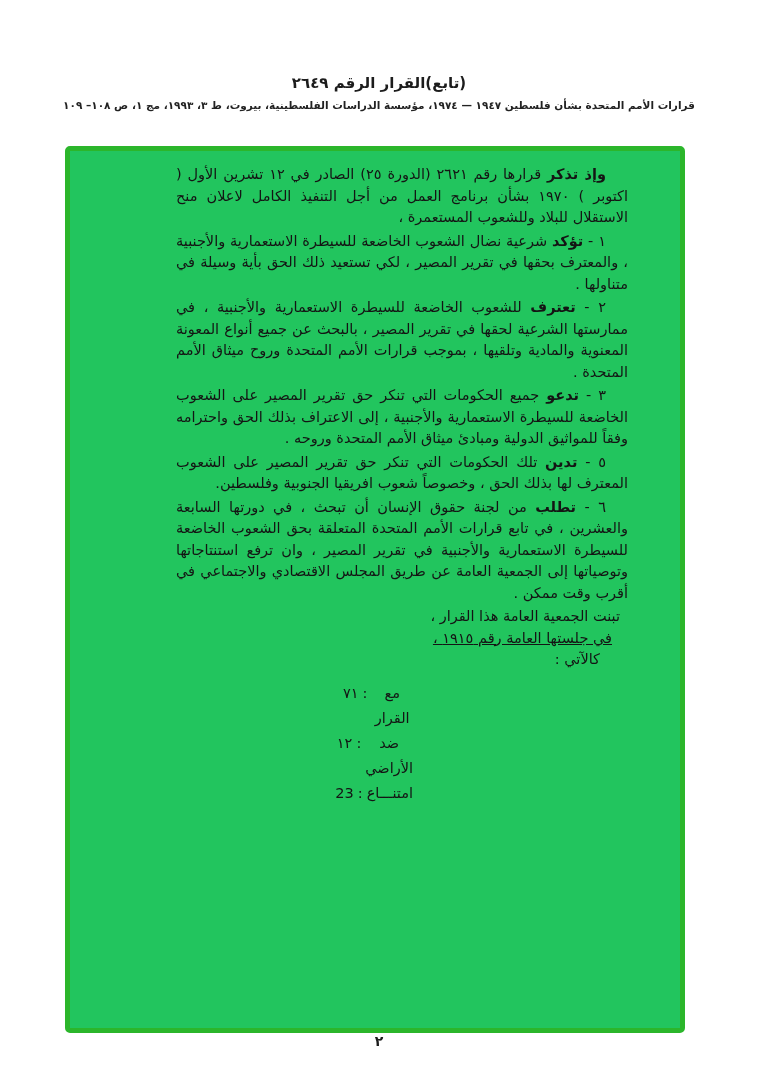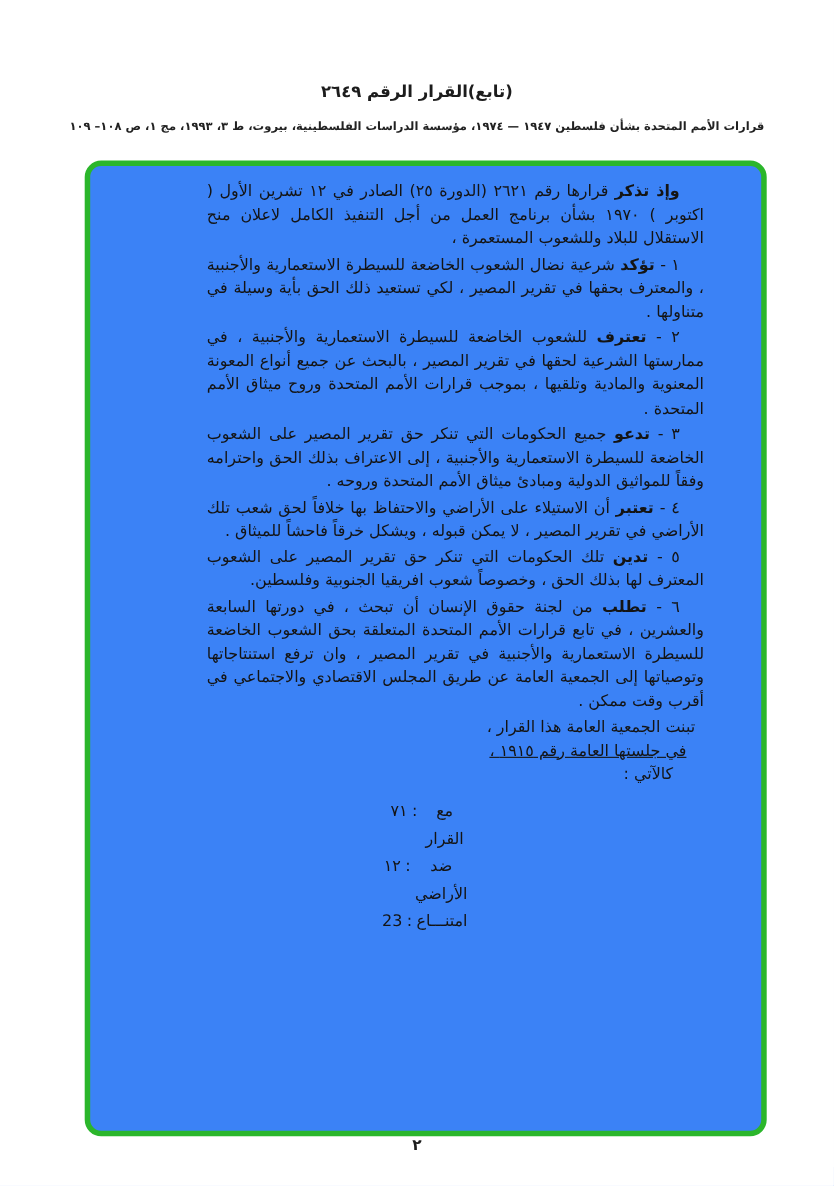--- a/index.html
+++ b/index.html
@@ -28,36 +28,36 @@
     width: 758px;
     text-align: center;
     direction: rtl;
   }
   .title {
     font-size: 15px;
     font-weight: bold;
     letter-spacing: 0.5px;
   }
   .source {
-    margin-top: 17px;
+    margin-top: 7px;
     font-size: 10.5px;
     font-weight: bold;
     color: #222222;
     white-space: nowrap;
   }
   .frame {
     position: absolute;
-    left: 77px;
+    left: 65px;
     top: 146px;
     width: 620px;
     height: 887px;
     border: 5px solid var(--frame-green, #2bb62b);
-    border-radius: 15px;
+    border-radius: 5px;
     box-sizing: border-box;
-    background: #3b82f6;
+    background: #22c55e;
   }
   .textblock {
     position: absolute;
     top: 13px;
     right: 52px;
     width: 452px;
     direction: rtl;
     text-align: justify;
     font-size: 14.5px;
     line-height: 21.5px;
@@ -118,21 +118,20 @@
     <div class="textblock">
 
       <p class="para"><span class="num"></span><b class="lead">وإذ تذكر</b><span> قرارها رقم ٢٦٢١ (الدورة ٢٥) الصادر في ١٢ تشرين الأول ( اكتوبر ) ١٩٧٠ بشأن برنامج العمل من أجل التنفيذ الكامل لاعلان منح الاستقلال للبلاد وللشعوب المستعمرة ،</span></p>
 
       <p class="para"><span class="num">١ - </span><b class="lead">تؤكد</b><span> شرعية نضال الشعوب الخاضعة للسيطرة الاستعمارية والأجنبية ، والمعترف بحقها في تقرير المصير ، لكي تستعيد ذلك الحق بأية وسيلة في متناولها .</span></p>
 
       <p class="para"><span class="num">٢ - </span><b class="lead">تعترف</b><span> للشعوب الخاضعة للسيطرة الاستعمارية والأجنبية ، في ممارستها الشرعية لحقها في تقرير المصير ، بالبحث عن جميع أنواع المعونة المعنوية والمادية وتلقيها ، بموجب قرارات الأمم المتحدة وروح ميثاق الأمم المتحدة .</span></p>
 
       <p class="para"><span class="num">٣ - </span><b class="lead">تدعو</b><span> جميع الحكومات التي تنكر حق تقرير المصير على الشعوب الخاضعة للسيطرة الاستعمارية والأجنبية ، إلى الاعتراف بذلك الحق واحترامه وفقاً للمواثيق الدولية ومبادئ ميثاق الأمم المتحدة وروحه .</span></p>
 
-      <p class="para"><span class="num">٤ - </span><b class="lead">تعتبر</b><span> أن الاستيلاء على الأراضي والاحتفاظ بها خلافاً لحق شعب تلك الأراضي في تقرير المصير ، لا يمكن قبوله ، ويشكل خرقاً فاحشاً للميثاق .</span></p>
 
       <p class="para"><span class="num">٥ - </span><b class="lead">تدين</b><span> تلك الحكومات التي تنكر حق تقرير المصير على الشعوب المعترف لها بذلك الحق ، وخصوصاً شعوب افريقيا الجنوبية وفلسطين.</span></p>
 
       <p class="para"><span class="num">٦ - </span><b class="lead">تطلب</b><span> من لجنة حقوق الإنسان أن تبحث ، في دورتها السابعة والعشرين ، في تابع قرارات الأمم المتحدة المتعلقة بحق الشعوب الخاضعة للسيطرة الاستعمارية والأجنبية في تقرير المصير ، وان ترفع استنتاجاتها وتوصياتها إلى الجمعية العامة عن طريق المجلس الاقتصادي والاجتماعي في أقرب وقت ممكن .</span></p>
 
       <div class="closing-block">
         <p class="closing">تبنت الجمعية العامة هذا القرار ،</p>
         <p class="closing">في جلستها العامة رقم ١٩١٥ ،</p>
         <p class="closing">كالآتي :</p>
       </div>

